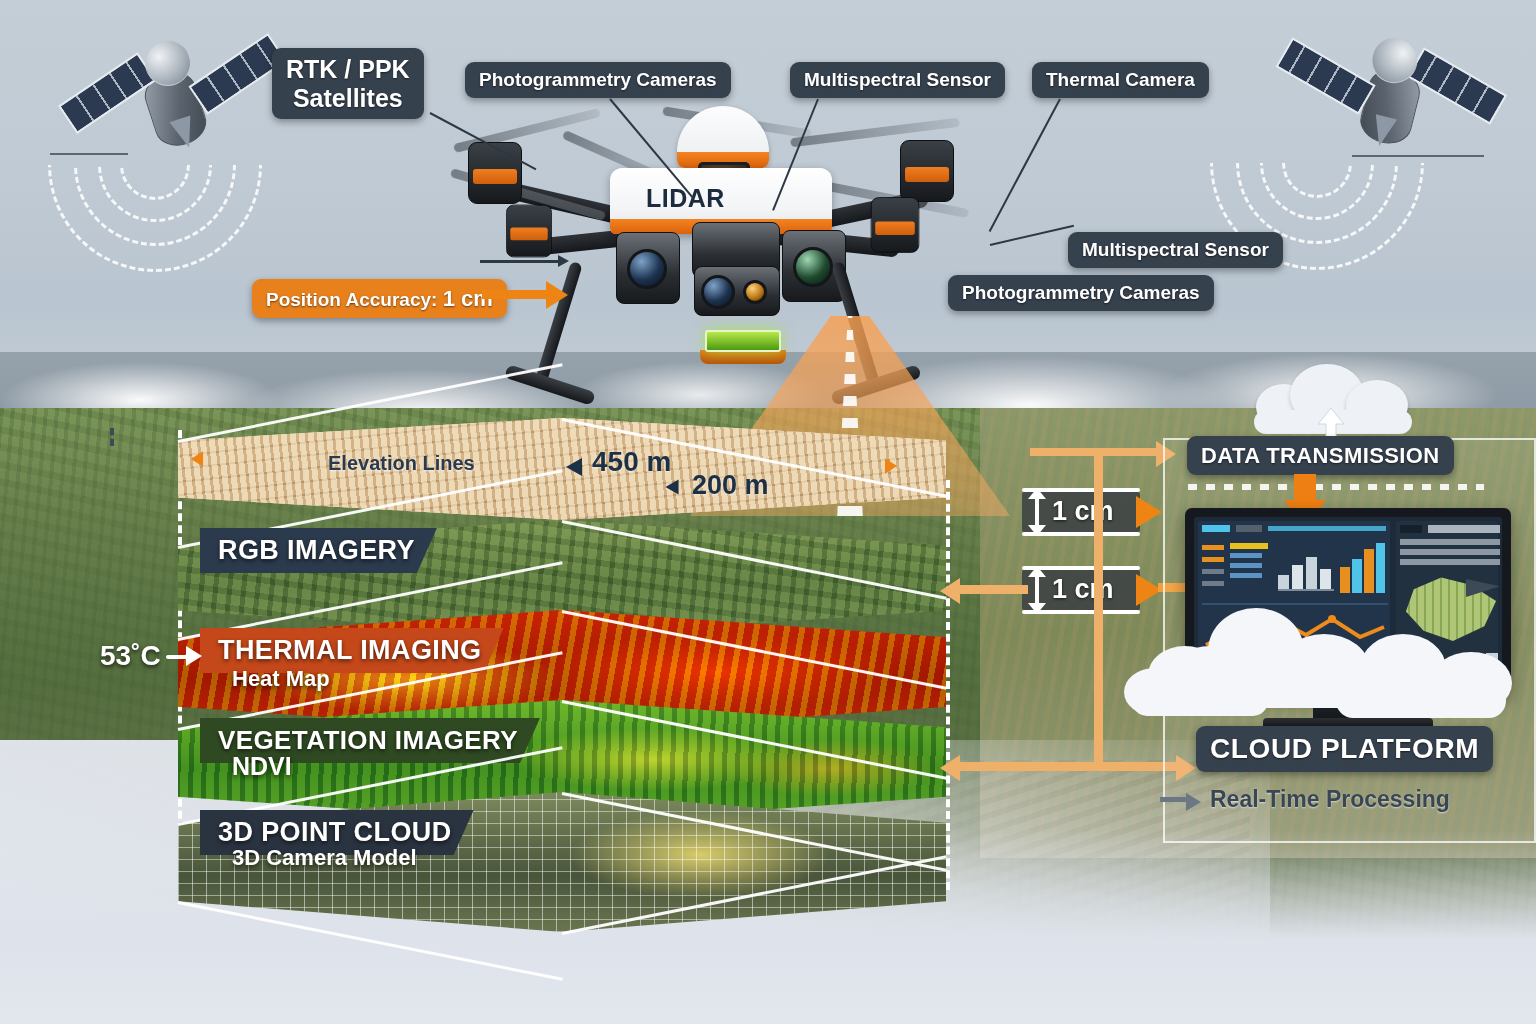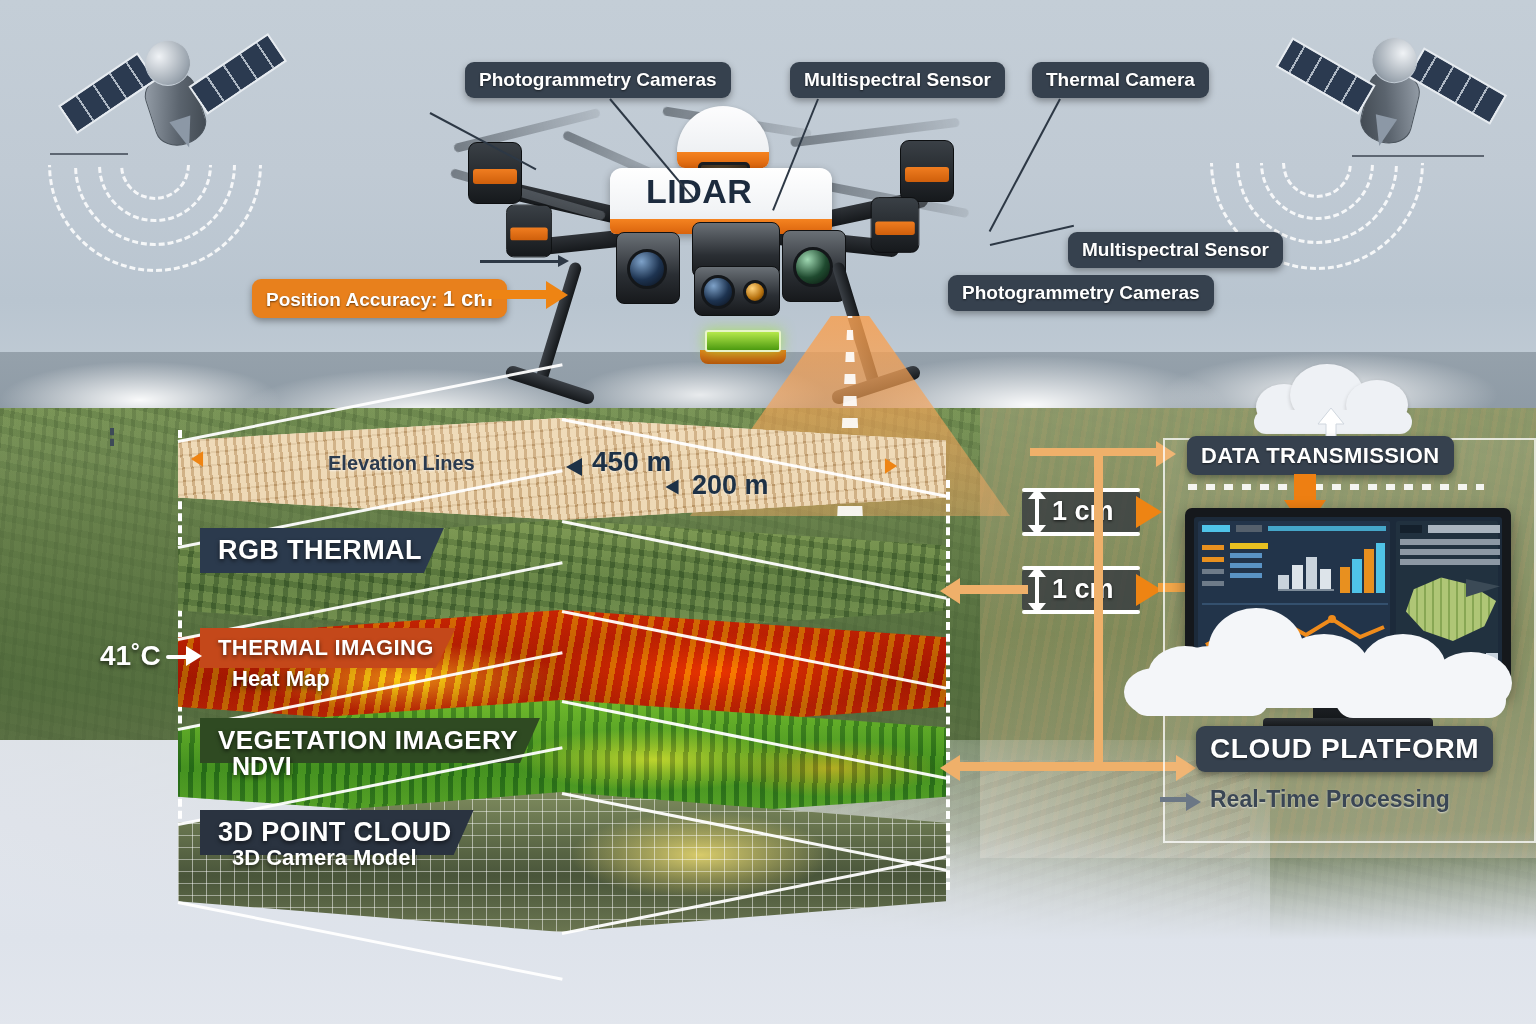--- a/index.html
+++ b/index.html
@@ -117,21 +117,21 @@
     position:absolute; left:180px; top:86px; width:222px; height:66px;
     background:linear-gradient(180deg,#ffffff,#f2f4f6 62%, #e4e7ea);
     border-radius:12px 12px 6px 6px;
     box-shadow:0 3px 8px rgba(0,0,0,.3);
   }
   .body::after{
     content:""; position:absolute; left:0; right:0; bottom:0; height:15px;
     background:linear-gradient(180deg,#f58320,#d9630c); border-radius:0 0 6px 6px;
   }
   .lidar-text {
-    position:absolute; left:36px; top:4px; font-size:34px; font-weight:bold;
+    position:absolute; left:36px; top:16px; font-size:25px; font-weight:bold;
     color:#1c2b3e; letter-spacing:.5px;
   }
   .gnss {
     position:absolute; left:247px; top:24px; width:92px; height:62px;
     background:linear-gradient(180deg,#fdfdfe,#e9ecef);
     border-radius:46px 46px 8px 8px;
     box-shadow:0 2px 5px rgba(0,0,0,.25);
   }
   .gnss::after{
     content:""; position:absolute; left:0; right:0; bottom:0; height:16px;
@@ -394,20 +394,24 @@
     <div class="leg" style="left:420px; top:178px; height:130px; transform:rotate(-17deg);"></div>
     <div class="foot" style="left:74px; top:296px; width:92px; transform:rotate(18deg);"></div>
     <div class="foot" style="left:400px; top:296px; width:92px; transform:rotate(-18deg);"></div>
   </div>
 
   <div class="scanbeam"></div>
   <div class="scanbeam-lines"></div>
   <div class="emitter-base"></div>
   <div class="emitter"></div>
 
+  <div class="chip" style="left:272px; top:48px; font-size:25px; text-align:center;">
+    <div>RTK / PPK</div>
+    <div>Satellites</div>
+  </div>
   <div class="leader" style="left:430px; top:112px; width:120px; transform:rotate(28deg);"></div>
 
   <div class="chip" style="left:465px; top:62px; font-size:19px;">Photogrammetry Cameras</div>
   <div class="leader" style="left:610px; top:98px; width:130px; transform:rotate(50deg);"></div>
 
   <div class="chip" style="left:790px; top:62px; font-size:19px;">Multispectral Sensor</div>
   <div class="leader" style="left:818px; top:98px; width:120px; transform:rotate(112deg);"></div>
 
   <div class="chip" style="left:1032px; top:62px; font-size:19px;">Thermal Camera</div>
   <div class="leader" style="left:1060px; top:98px; width:150px; transform:rotate(118deg);"></div>
@@ -449,34 +453,34 @@
   <div class="arrowhead-orange" style="left:880px; top:452px; transform:scale(.55);"></div>
 
   <div class="layer" style="left:178px; top:520px; width:768px; height:116px;">
     <div class="slab" style="background:
         repeating-linear-gradient(96deg, rgba(40,70,25,.35) 0 5px, rgba(120,150,75,.3) 5px 14px),
         repeating-linear-gradient(8deg, rgba(30,55,20,.25) 0 6px, rgba(150,170,100,.2) 6px 16px),
         linear-gradient(180deg,#7f9a57,#55753f 55%, #6d8a50);"></div>
     <div class="edge" style="left:0; top:26px; width:392px; transform:rotate(-11.3deg);"></div>
     <div class="edge" style="left:384px; top:0; width:392px; transform:rotate(11.3deg);"></div>
   </div>
-  <div class="lb" style="left:200px; top:528px; font-size:27px; background:#2b3a4d;">RGB THERMAL</div>
+  <div class="lb" style="left:200px; top:528px; font-size:27px; background:#2b3a4d;">RGB IMAGERY</div>
 
   <div class="layer" style="left:178px; top:610px; width:768px; height:124px;">
     <div class="slab" style="background:
         repeating-linear-gradient(100deg, rgba(255,215,0,.35) 0 6px, rgba(200,20,0,.4) 6px 15px),
         radial-gradient(ellipse 220px 50px at 30% 55%, #ffd21e, rgba(255,120,0,0) 70%),
         radial-gradient(ellipse 260px 55px at 70% 50%, #ff4a00, rgba(180,0,0,0) 72%),
         linear-gradient(180deg,#c62f05,#8a1a02 55%, #b5320a);"></div>
     <div class="edge" style="left:0; top:28px; width:392px; transform:rotate(-11.3deg);"></div>
     <div class="edge" style="left:384px; top:0; width:392px; transform:rotate(11.3deg);"></div>
   </div>
-  <div class="lb" style="left:200px; top:628px; font-size:22px; background:#c4481a;">THERMAL IMAGING</div>
+  <div class="lb" style="left:200px; top:628px; font-size:27px; background:#c4481a;">THERMAL IMAGING</div>
   <div class="sub" style="left:232px; top:666px; font-size:22px;">Heat Map</div>
-  <div class="dim-text" style="left:100px; top:640px; font-size:28px; color:#ffffff; text-shadow:0 2px 4px rgba(0,0,0,.7);">41˚C</div>
+  <div class="dim-text" style="left:100px; top:640px; font-size:28px; color:#ffffff; text-shadow:0 2px 4px rgba(0,0,0,.7);">53˚C</div>
   <div class="meas-bar" style="left:166px; top:655px; width:28px; height:4px;"></div>
   <div class="dblarrow" style="left:186px; top:646px; width:0; height:0;
       border-top:10px solid transparent; border-bottom:10px solid transparent; border-left:16px solid #fff;"></div>
 
   <div class="layer" style="left:178px; top:700px; width:768px; height:124px;">
     <div class="slab" style="background:
         repeating-linear-gradient(92deg, rgba(20,80,15,.4) 0 5px, rgba(110,190,40,.35) 5px 13px),
         radial-gradient(ellipse 200px 45px at 62% 48%, #e8e030, rgba(100,180,30,0) 70%),
         radial-gradient(ellipse 150px 40px at 85% 55%, #d8a520, rgba(120,170,40,0) 72%),
         linear-gradient(180deg,#6fb52e,#2f7a1c 55%, #4f9a28);"></div>

